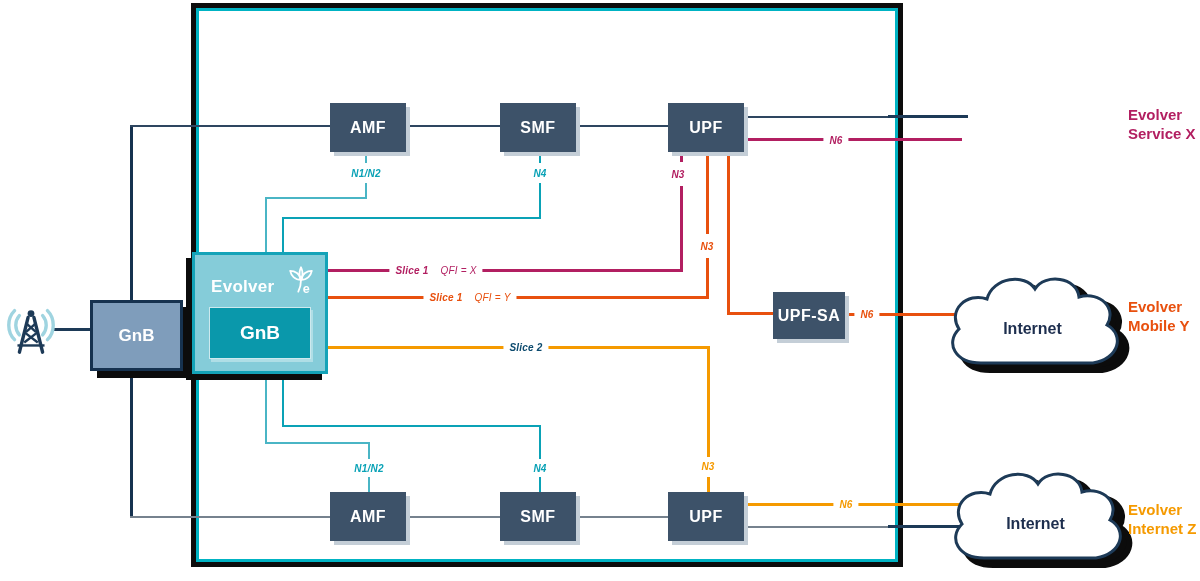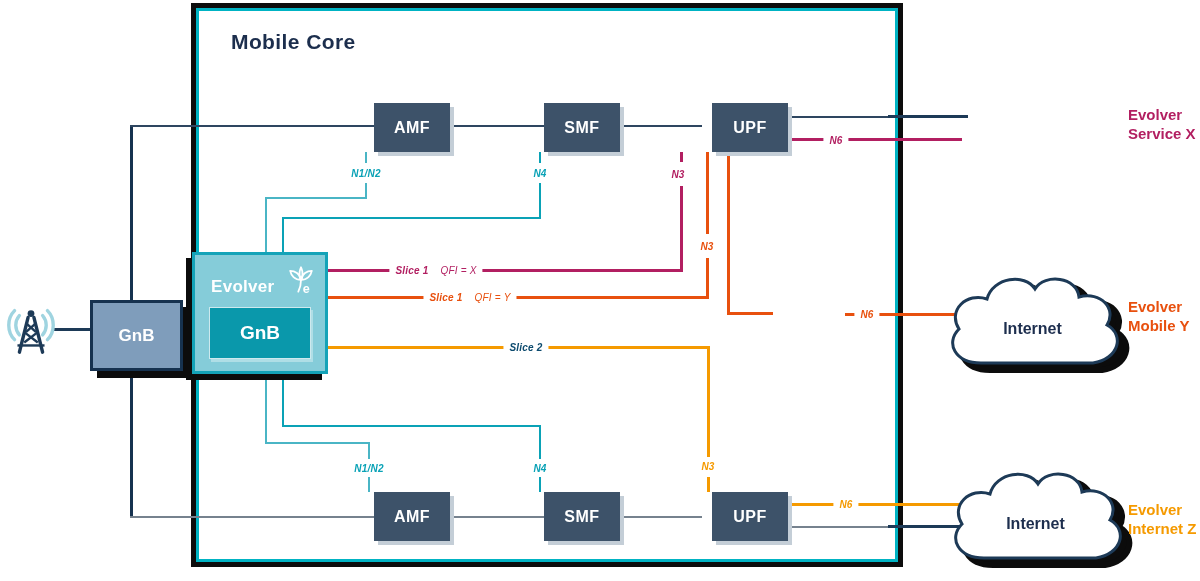--- a/index.html
+++ b/index.html
@@ -13,21 +13,21 @@
     background:#fff;border:3px solid #00b3c3;box-shadow:0 0 0 5px #0c0c0c;z-index:10;
   }
   .core-title{
     position:absolute;left:231px;top:30px;font-size:21px;font-weight:800;
     color:#1c2e4d;letter-spacing:.4px;z-index:15;
   }
   
   .box{
     position:absolute;background:#3d5269;color:#fff;display:flex;align-items:center;
     justify-content:center;font-size:16px;font-weight:600;letter-spacing:.5px;
-    box-shadow:4px 4px 0 #c4ced7;z-index:30;margin-left:44px;
+    box-shadow:4px 4px 0 #c4ced7;z-index:30;
   }
   .gnb-left{
     position:absolute;left:90px;top:300px;width:87px;height:65px;background:#7f9dbb;
     border:3px solid #16324f;box-shadow:7px 7px 0 #0c0c0c;color:#fff;display:flex;
     align-items:center;justify-content:center;font-size:17px;font-weight:600;z-index:30;
   }
   .evolver{
     position:absolute;left:192px;top:252px;width:130px;height:116px;background:#85ccd9;
     border:3px solid #14a3b8;box-shadow:-6px 6px 0 #0c0c0c;z-index:30;
   }
@@ -65,21 +65,20 @@
     position:absolute;font-size:15px;font-weight:700;line-height:1.25;z-index:40;white-space:nowrap;
   }
   .antenna{position:absolute;left:2px;top:302px;z-index:30;}
 </style>
 </head>
 <body>
 
 <div id="stage">
 
   <div class="core"></div>
-  <div class="core-title">Mobile Core</div>
 
   <div class="ln" style="left:130px;top:125px;width:3px;height:177px;background:#16324f"></div>
   <div class="ln" style="left:130px;top:363px;width:3px;height:155px;background:#16324f"></div>
   <div class="ln" style="left:52px;top:328px;width:40px;height:3px;background:#1d3a57"></div>
 
   <div class="ln" style="left:130px;top:125px;width:572px;height:2px;background:#2e4660"></div>
   <div class="ln" style="left:744px;top:116px;width:146px;height:2px;background:#2e4660"></div>
   <div class="ln" style="left:888px;top:115px;width:80px;height:3px;background:#1d3a57"></div>
   <div class="ln" style="left:744px;top:138px;width:218px;height:3px;background:#b21f61"></div>
 
@@ -134,20 +133,23 @@
       <span>UPF</span>
     </div>
   <div class="box" style="left:330px;top:492px;width:76px;height:49px">
       <span>AMF</span>
     </div>
   <div class="box" style="left:500px;top:492px;width:76px;height:49px">
       <span>SMF</span>
     </div>
   <div class="box" style="left:668px;top:492px;width:76px;height:49px">
       <span>UPF</span>
+    </div>
+  <div class="box" style="left:773px;top:292px;width:72px;height:47px">
+      <span>UPF-SA</span>
     </div>
 
   <div class="gnb-left">
       <span>GnB</span>
     </div>
 
   <div class="evolver">
     <span class="evolver-title">Evolver</span>
     <span class="evolver-logo">
       <svg width="36" height="38" viewBox="0 0 40 40" fill="none">

